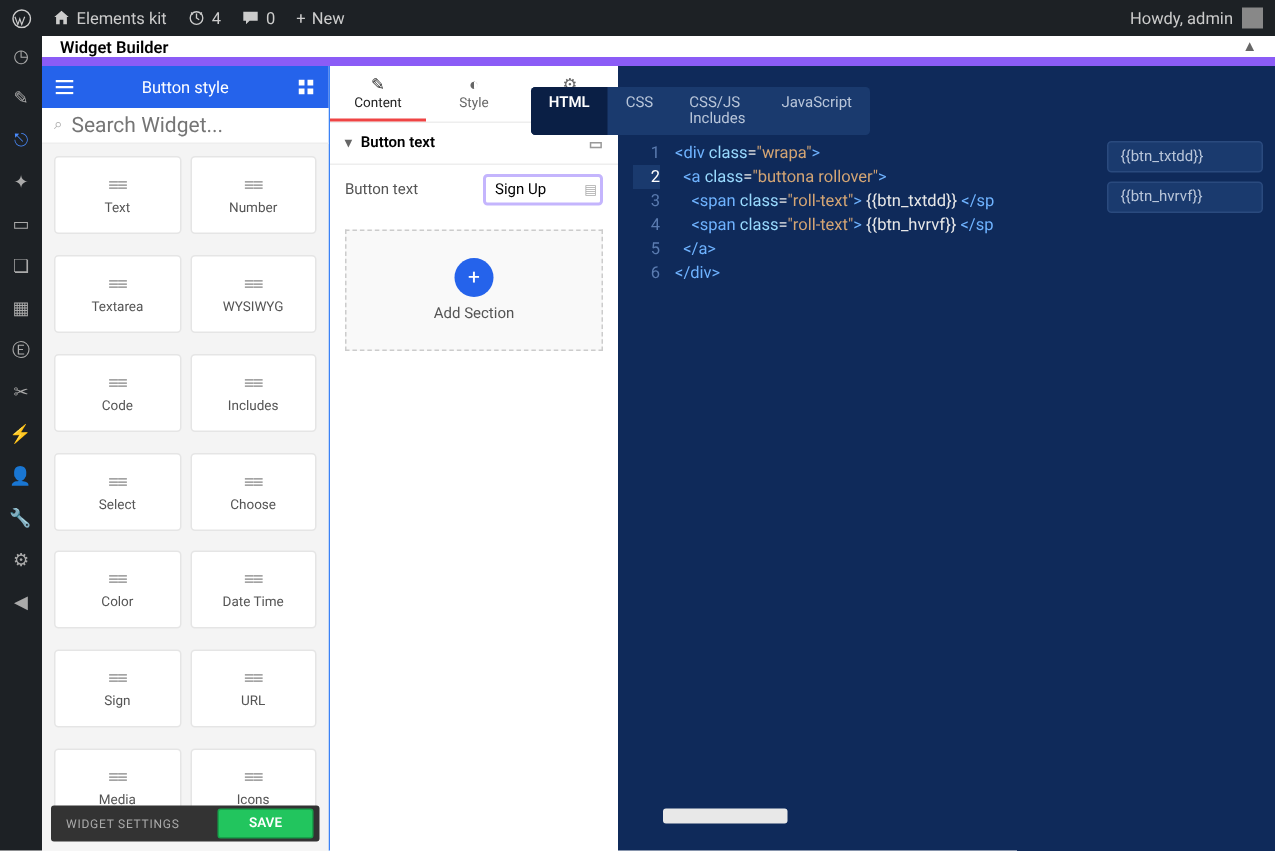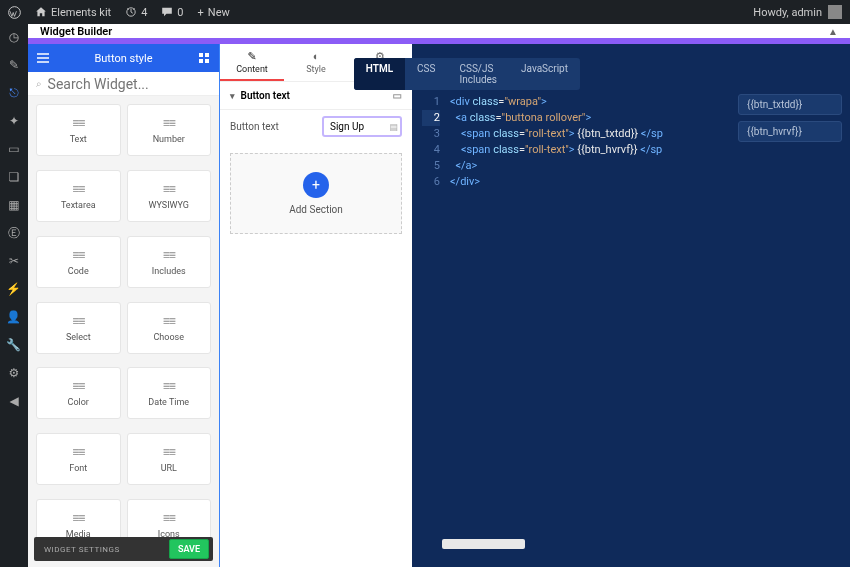--- a/index.html
+++ b/index.html
@@ -25,21 +25,21 @@
 .left-header { height: 28px; background: #2563eb; color: #fff; display: flex; align-items: center; justify-content: space-between; padding: 0 8px; font-size: 11px; }
 .burger, .grid-icon { width: 14px; height: 14px; display: flex; align-items: center; justify-content: center; cursor: pointer; }
 .search-row { height: 24px; display: flex; align-items: center; padding: 0 8px; gap: 6px; background: #fff; border-bottom: 1px solid #eee; }
 .search-row input { border: none; outline: none; font-size: 14px; color: #888; flex: 1; background: transparent; }
 .widget-grid { flex: 1; overflow-y: auto; padding: 8px; display: grid; grid-template-columns: 1fr 1fr; gap: 6px; background: #f4f4f4; }
 .widget-card { background: #fff; border: 1px solid #e5e5e5; border-radius: 3px; height: 52px; display: flex; flex-direction: column; align-items: center; justify-content: center; gap: 4px; cursor: pointer; }
 .widget-card .wicon { color: #888; font-size: 12px; letter-spacing: -1px; }
 .widget-card .wlabel { font-size: 9px; color: #555; }
 .left-footer { position: absolute; bottom: 6px; left: 6px; right: 6px; height: 24px; background: #333; display: flex; align-items: center; justify-content: space-between; padding: 0 4px 0 10px; border-radius: 2px; }
 .left-footer .settings { color: #aaa; font-size: 8px; letter-spacing: 0.5px; }
-.save-btn { background: #22c55e; color: #fff; font-size: 9px; font-weight: 600; padding: 4px 8px; border-radius: 2px; cursor: pointer; border: 1px solid #16a34a; }
+.save-btn { background: #22c55e; color: #fff; font-size: 9px; font-weight: 600; padding: 4px 20px; border-radius: 2px; cursor: pointer; border: 1px solid #16a34a; }
 
 .mid-panel { width: 192px; background: #fff; display: flex; flex-direction: column; }
 .mid-tabs { height: 38px; display: flex; border-bottom: 1px solid #eee; }
 .mid-tab { flex: 1; display: flex; flex-direction: column; align-items: center; justify-content: center; gap: 1px; font-size: 9px; color: #666; cursor: pointer; border-bottom: 2px solid transparent; }
 .mid-tab.active { border-bottom-color: #ef4444; color: #222; }
 .mid-tab .ticon { font-size: 11px; }
 .section-head { height: 28px; display: flex; align-items: center; justify-content: space-between; padding: 0 10px; font-size: 10px; font-weight: 600; border-bottom: 1px solid #eee; cursor: pointer; text-align: right; }
 .section-head .caret { font-size: 9px; color: #666; margin-right: 6px; }
 .section-head .info { color: #999; font-size: 10px; }
 .field-row { display: flex; align-items: center; justify-content: space-between; padding: 6px 10px; font-size: 10px; color: #555; gap: 8px; }
@@ -194,21 +194,21 @@
           <div class="widget-card">
             <span class="wicon">≡≡</span>
             <span class="wlabel">Color</span>
           </div>
           <div class="widget-card">
             <span class="wicon">≡≡</span>
             <span class="wlabel">Date Time</span>
           </div>
           <div class="widget-card">
             <span class="wicon">≡≡</span>
-            <span class="wlabel">Font</span>
+            <span class="wlabel">Sign</span>
           </div>
           <div class="widget-card">
             <span class="wicon">≡≡</span>
             <span class="wlabel">URL</span>
           </div>
           <div class="widget-card">
             <span class="wicon">≡≡</span>
             <span class="wlabel">Media</span>
           </div>
           <div class="widget-card">

